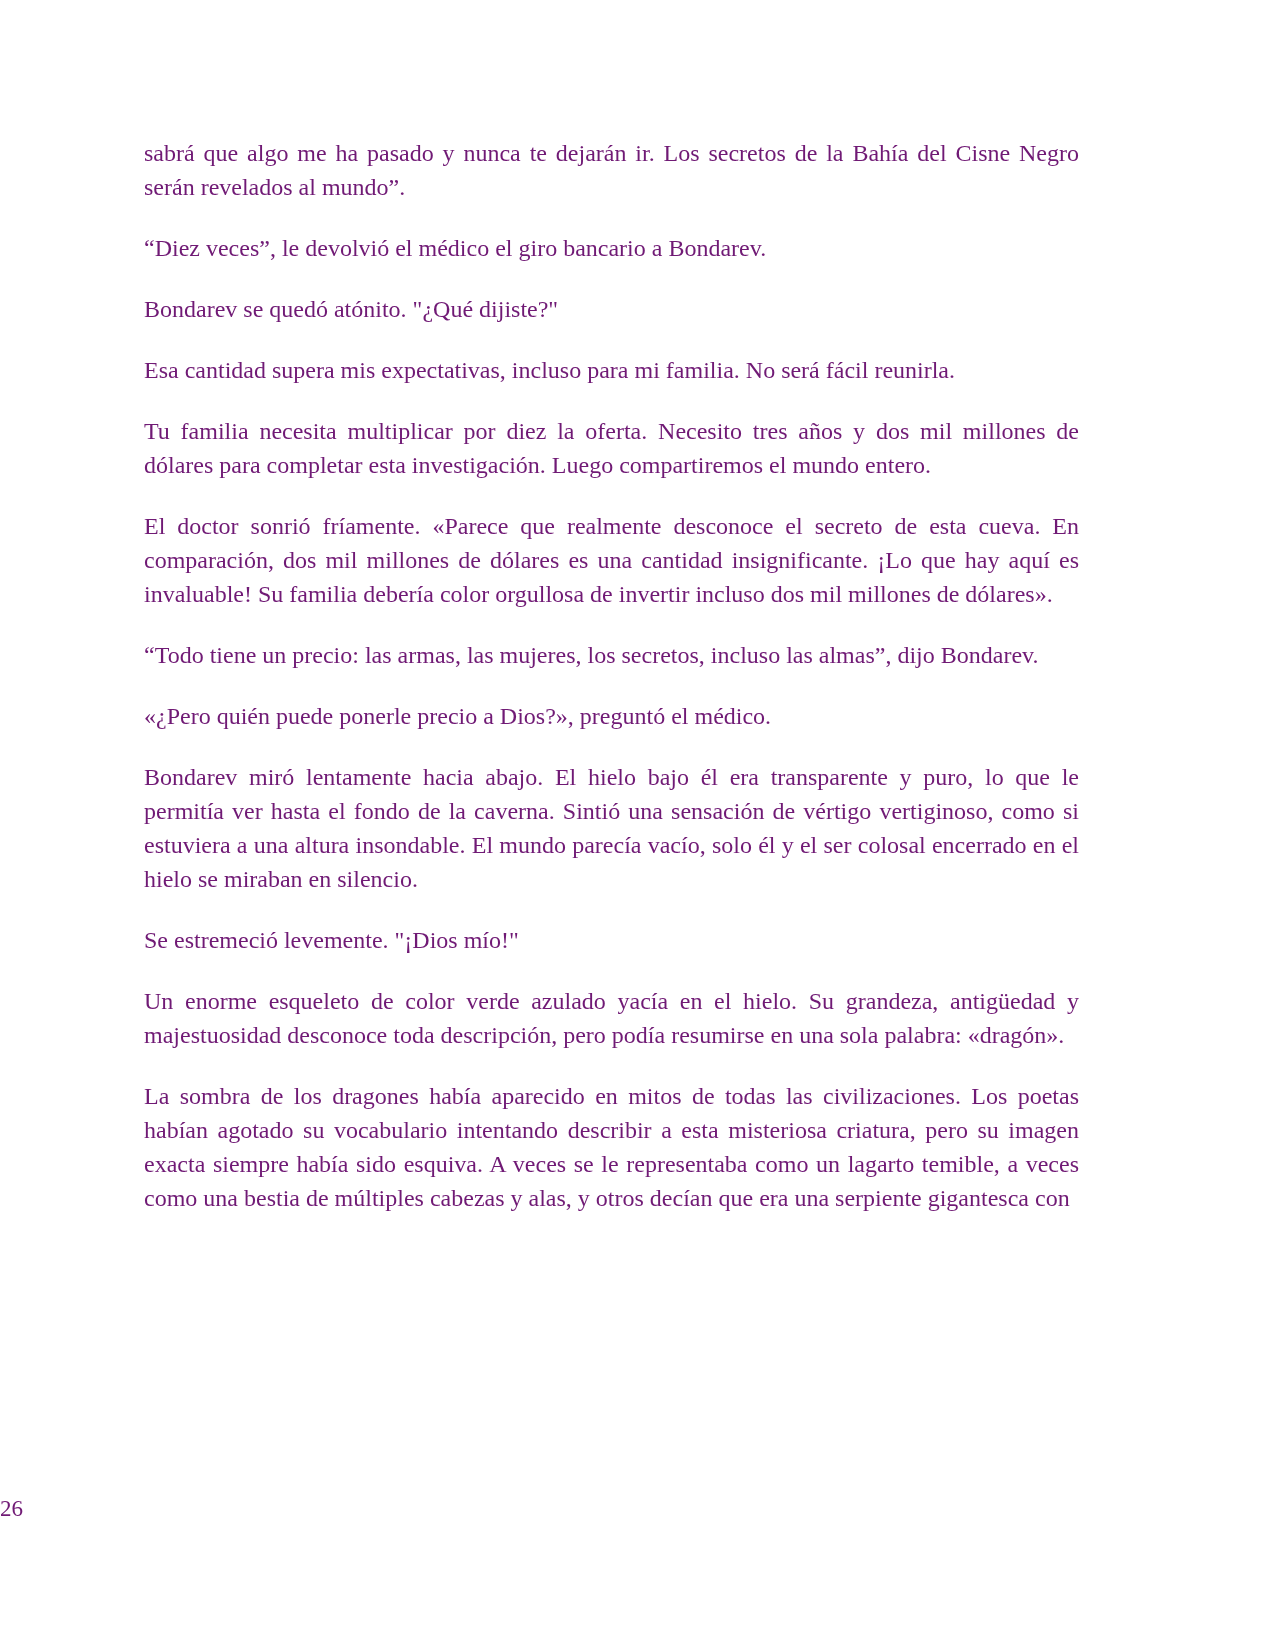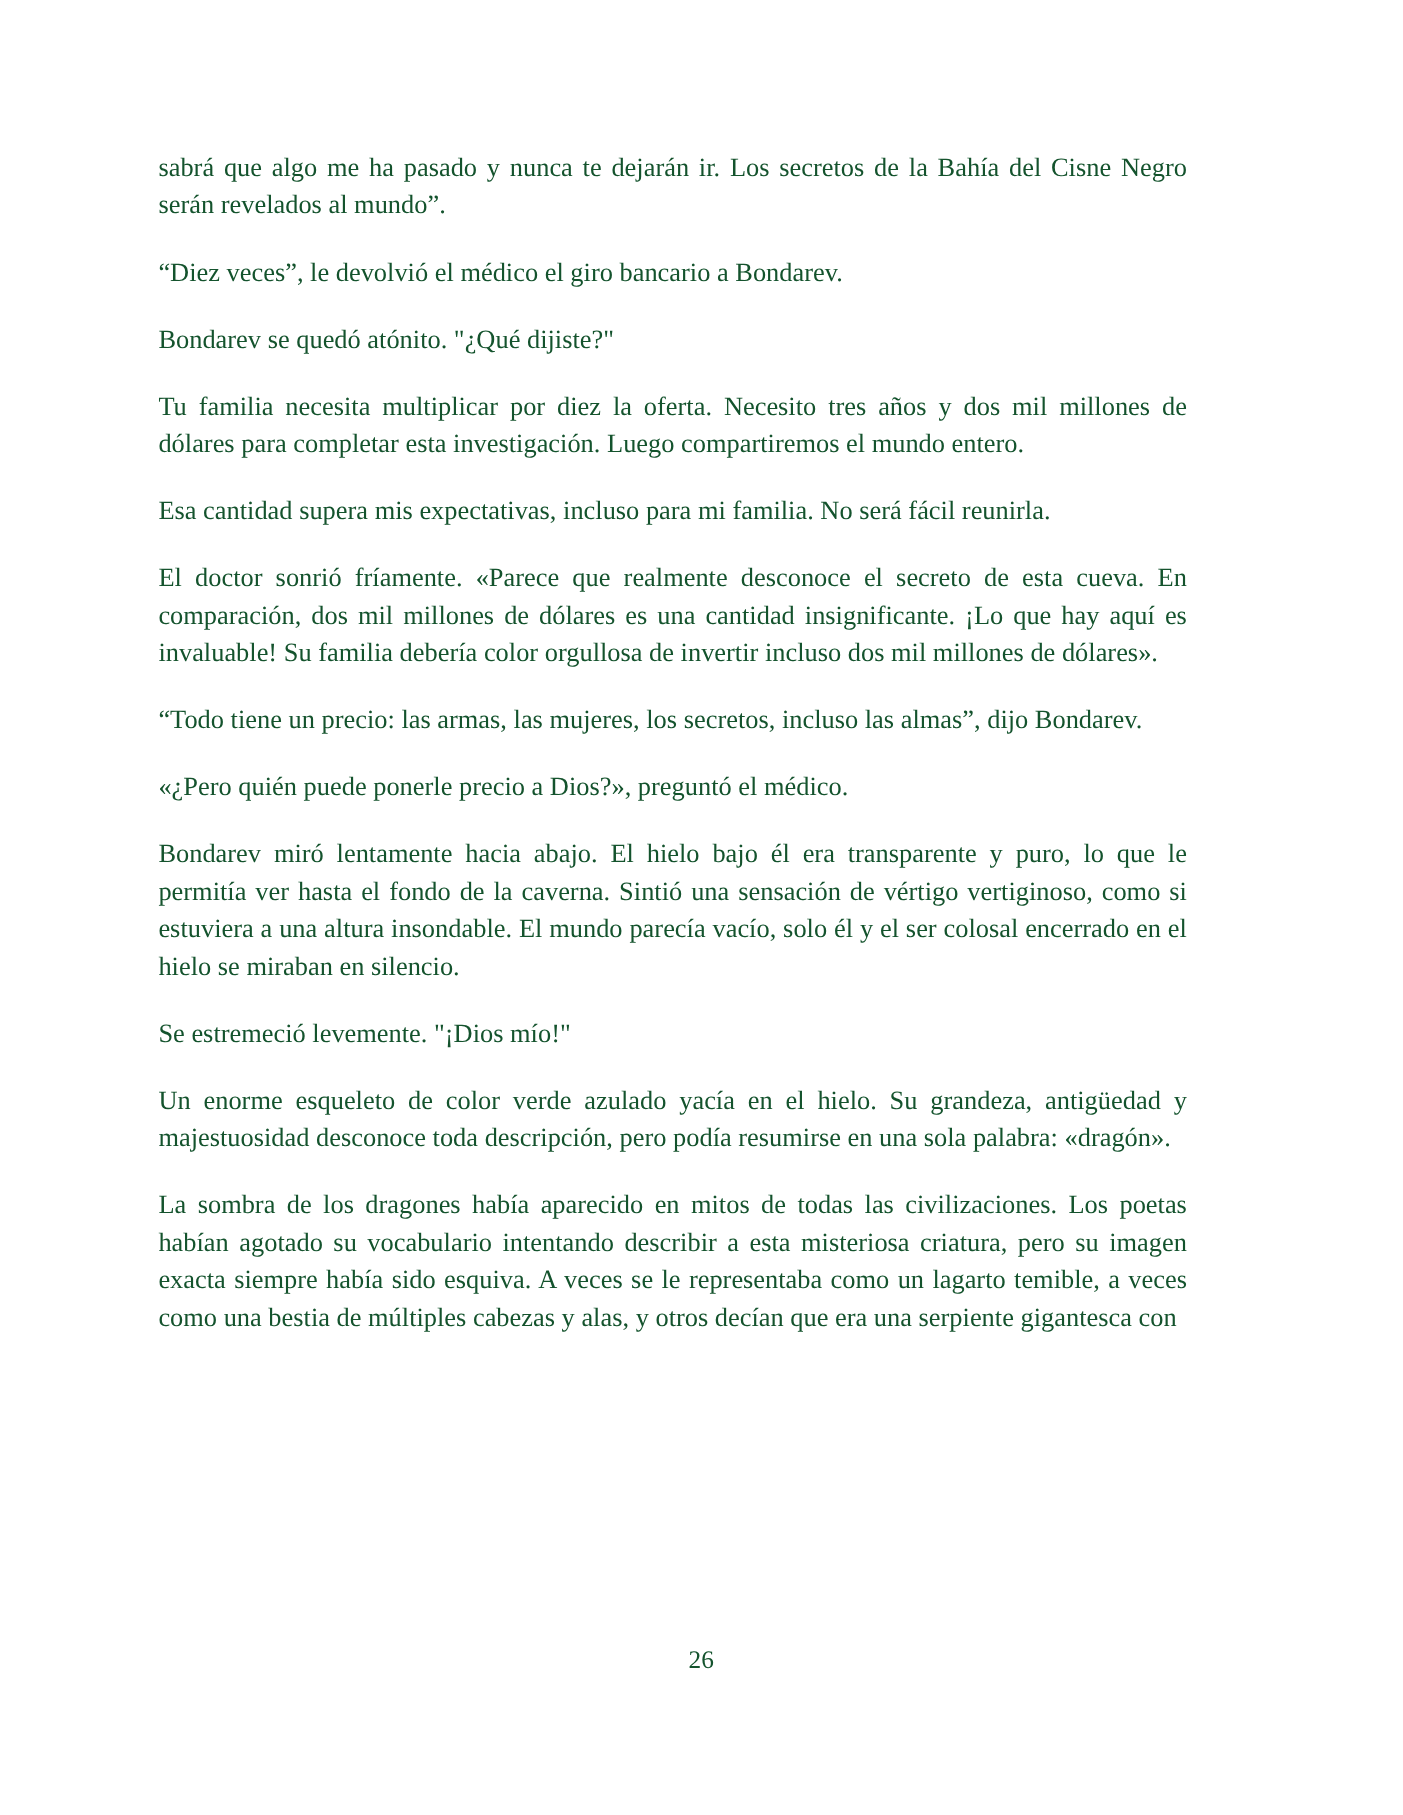--- a/index.html
+++ b/index.html
@@ -5,53 +5,52 @@
   html, body {
     margin: 0;
     padding: 0;
     background: #ffffff;
   }
   .page {
     position: relative;
     width: 1275px;
     height: 1650px;
     background: #ffffff;
-    color: #14532d;
+    color: #701a75;
     font-family: "Liberation Serif", serif;
     box-sizing: border-box;
     padding: 136px 196px 0 144px;
     overflow: hidden;
   }
   .content p {
     margin: 0 0 27px 0;
     font-size: 24px;
     line-height: 34px;
     text-align: justify;
     text-justify: inter-word;
   }
   .page-number {
     position: absolute;
     bottom: 130px;
     left: 0;
     width: 100%;
-    text-align: center;
     font-size: 23px;
     line-height: 1;
   }
 </style>
 </head>
 <body>
 
 <div class="page">
   <div class="content">
     <p>sabrá que algo me ha pasado y nunca te dejarán ir. Los secretos de la Bahía del Cisne Negro serán revelados al mundo”.</p>
     <p>“Diez veces”, le devolvió el médico el giro bancario a Bondarev.</p>
     <p>Bondarev se quedó atónito. "¿Qué dijiste?"</p>
+    <p>Esa cantidad supera mis expectativas, incluso para mi familia. No será fácil reunirla.</p>
     <p>Tu familia necesita multiplicar por diez la oferta. Necesito tres años y dos mil millones de dólares para completar esta investigación. Luego compartiremos el mundo entero.</p>
-    <p>Esa cantidad supera mis expectativas, incluso para mi familia. No será fácil reunirla.</p>
     <p>El doctor sonrió fríamente. «Parece que realmente desconoce el secreto de esta cueva. En comparación, dos mil millones de dólares es una cantidad insignificante. ¡Lo que hay aquí es invaluable! Su familia debería color orgullosa de invertir incluso dos mil millones de dólares».</p>
     <p>“Todo tiene un precio: las armas, las mujeres, los secretos, incluso las almas”, dijo Bondarev.</p>
     <p>«¿Pero quién puede ponerle precio a Dios?», preguntó el médico.</p>
     <p>Bondarev miró lentamente hacia abajo. El hielo bajo él era transparente y puro, lo que le permitía ver hasta el fondo de la caverna. Sintió una sensación de vértigo vertiginoso, como si estuviera a una altura insondable. El mundo parecía vacío, solo él y el ser colosal encerrado en el hielo se miraban en silencio.</p>
     <p>Se estremeció levemente. "¡Dios mío!"</p>
     <p>Un enorme esqueleto de color verde azulado yacía en el hielo. Su grandeza, antigüedad y majestuosidad desconoce toda descripción, pero podía resumirse en una sola palabra: «dragón».</p>
     <p>La sombra de los dragones había aparecido en mitos de todas las civilizaciones. Los poetas habían agotado su vocabulario intentando describir a esta misteriosa criatura, pero su imagen exacta siempre había sido esquiva. A veces se le representaba como un lagarto temible, a veces como una bestia de múltiples cabezas y alas, y otros decían que era una serpiente gigantesca con</p>
   </div>
   <div class="page-number">26</div>
 </div>

